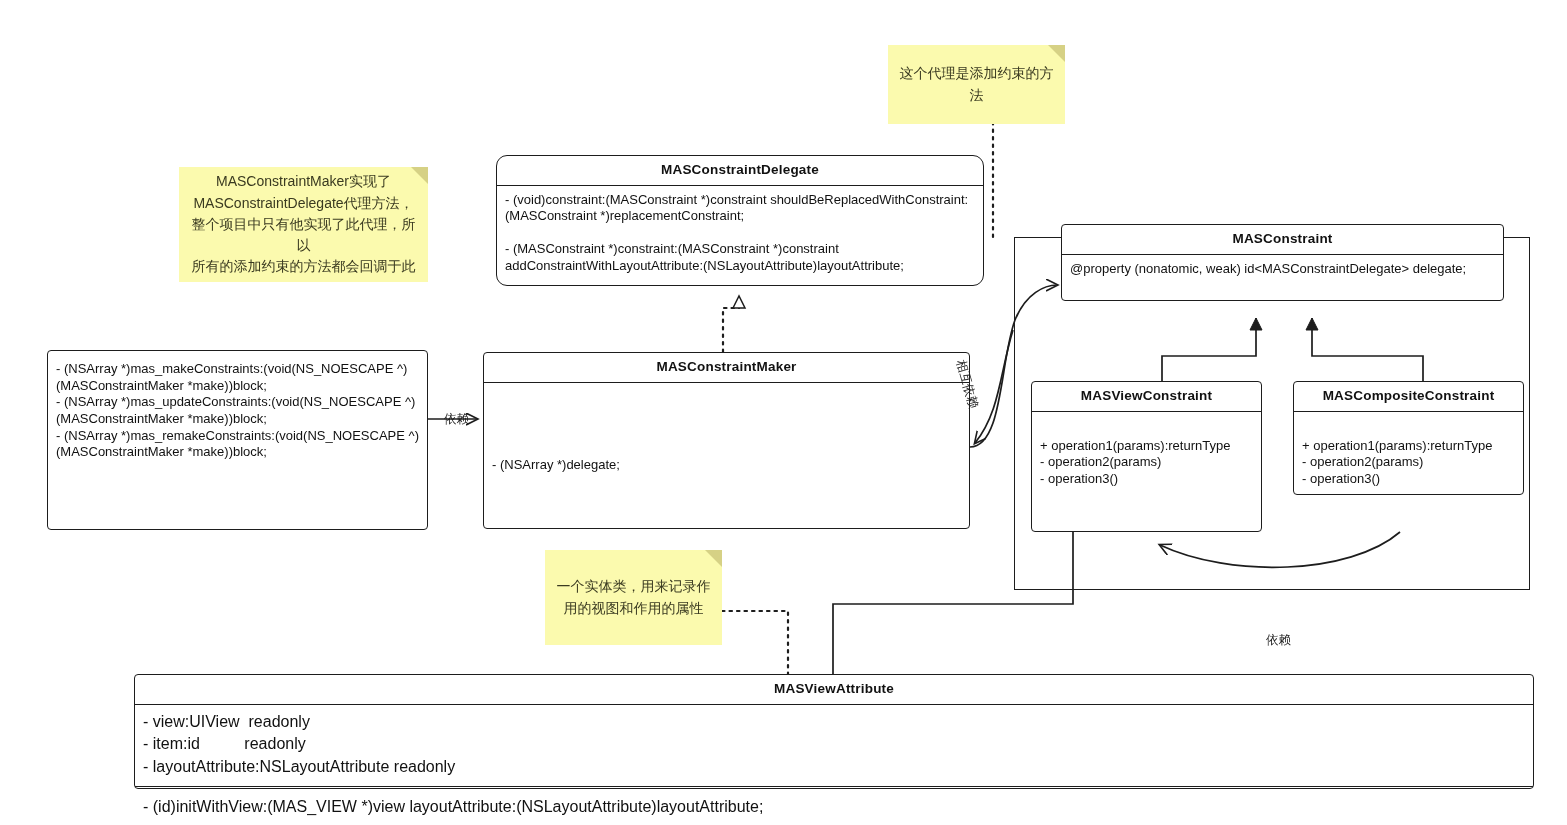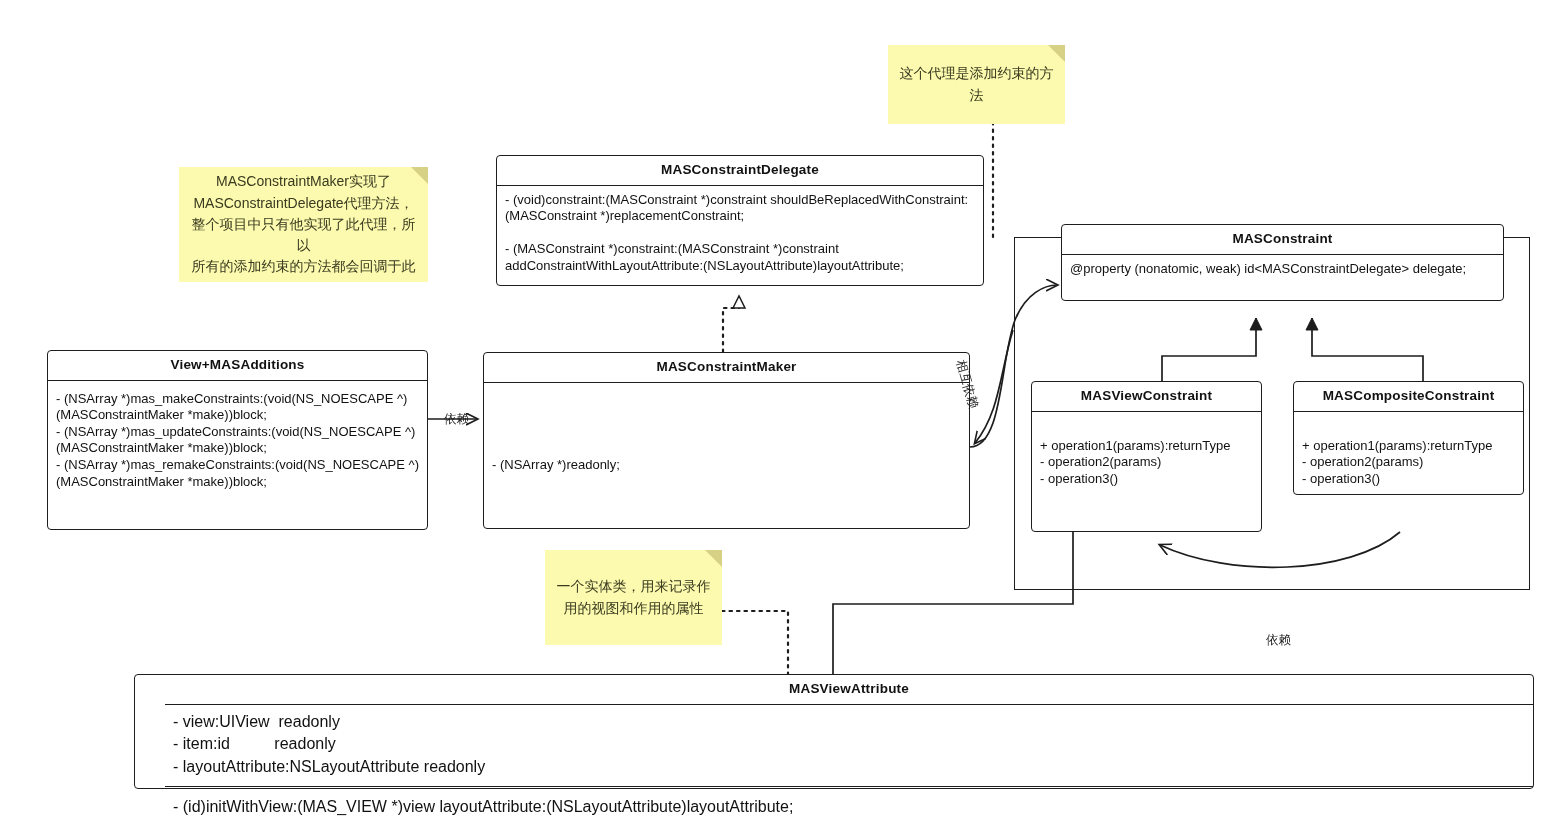--- a/index.html
+++ b/index.html
@@ -191,37 +191,36 @@
     <span class="note-text">一个实体类，用来记录作
 用的视图和作用的属性</span>
   </div>
 
   <div class="edge-label" style="left:444px; top:411px;">依赖</div>
 
   <div class="edge-label rot" style="left:968px; top:358px;">相互依赖</div>
 
   <div class="edge-label" style="left:1266px; top:632px;">依赖</div>
 
-  <div class="uml-class" style="left:496px; top:155px; width:488px; height:131px;">
+  <div class="uml-class" style="left:496px; top:155px; width:488px; height:131px;border-radius:11px;">
     <div class="uml-title">MASConstraintDelegate</div>
     <div class="uml-section">- (void)constraint:(MASConstraint *)constraint shouldBeReplacedWithConstraint:(MASConstraint *)replacementConstraint;
 
 - (MASConstraint *)constraint:(MASConstraint *)constraint addConstraintWithLayoutAttribute:(NSLayoutAttribute)layoutAttribute;</div>
   </div>
 
   <div class="uml-class" style="left:47px; top:350px; width:381px; height:180px;">
-    <div class="uml-title">View+MASAdditions</div>
     <div class="uml-section pad-big">- (NSArray *)mas_makeConstraints:(void(NS_NOESCAPE ^)(MASConstraintMaker *make))block;
 - (NSArray *)mas_updateConstraints:(void(NS_NOESCAPE ^)(MASConstraintMaker *make))block;
 - (NSArray *)mas_remakeConstraints:(void(NS_NOESCAPE ^)(MASConstraintMaker *make))block;</div>
   </div>
 
   <div class="uml-class" style="left:483px; top:352px; width:487px; height:177px;">
     <div class="uml-title">MASConstraintMaker</div>
-    <div class="uml-section" style="padding-top:74px;">- (NSArray *)readonly;</div>
+    <div class="uml-section" style="padding-top:74px;">- (NSArray *)delegate;</div>
   </div>
 
   <div class="uml-class" style="left:1061px; top:224px; width:443px; height:77px;">
     <div class="uml-title">MASConstraint</div>
     <div class="uml-section">@property (nonatomic, weak) id&lt;MASConstraintDelegate&gt; delegate;</div>
   </div>
 
   <div class="uml-class" style="left:1031px; top:381px; width:231px; height:151px;">
     <div class="uml-title">MASViewConstraint</div>
     <div class="uml-section" style="padding-top:26px;">+ operation1(params):returnType
@@ -229,21 +228,21 @@
 - operation3()</div>
   </div>
 
   <div class="uml-class" style="left:1293px; top:381px; width:231px; height:114px;">
     <div class="uml-title">MASCompositeConstraint</div>
     <div class="uml-section" style="padding-top:26px;">+ operation1(params):returnType
 - operation2(params)
 - operation3()</div>
   </div>
 
-  <div class="uml-class" style="left:134px; top:674px; width:1400px; height:115px;padding-left:30px;">
+  <div class="uml-class" style="left:134px; top:674px; width:1400px; height:115px;">
     <div class="uml-title">MASViewAttribute</div>
     <div class="uml-section tiny">- view:UIView  readonly
 - item:id          readonly
 - layoutAttribute:NSLayoutAttribute readonly</div>
     <div class="uml-section tiny" style="padding-top:9px;">- (id)initWithView:(MAS_VIEW *)view layoutAttribute:(NSLayoutAttribute)layoutAttribute;</div>
   </div>
 
 </div>
 
 </body></html>

